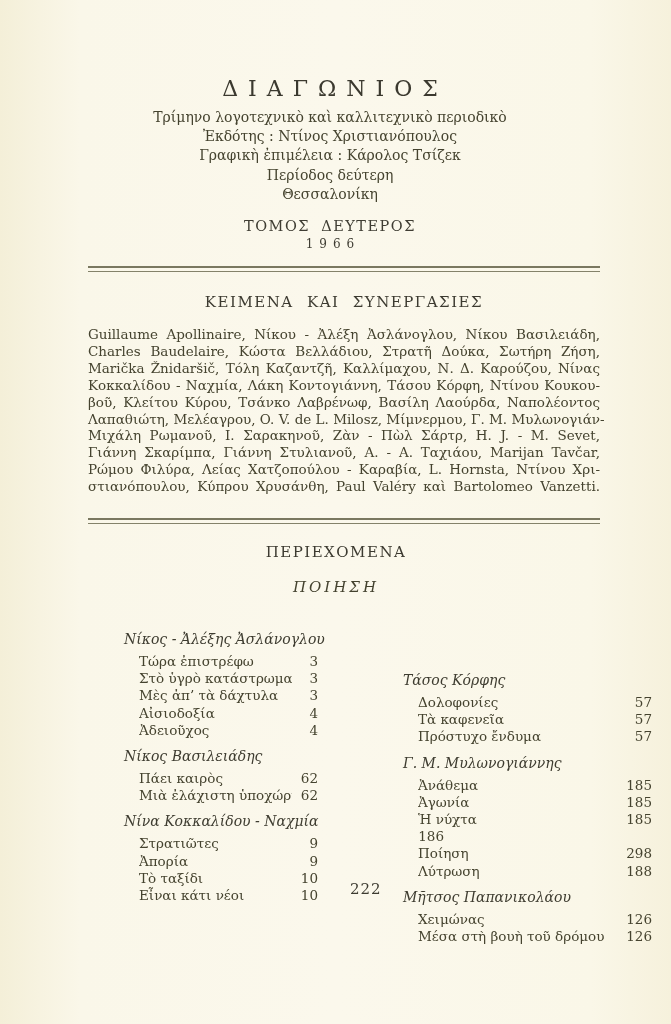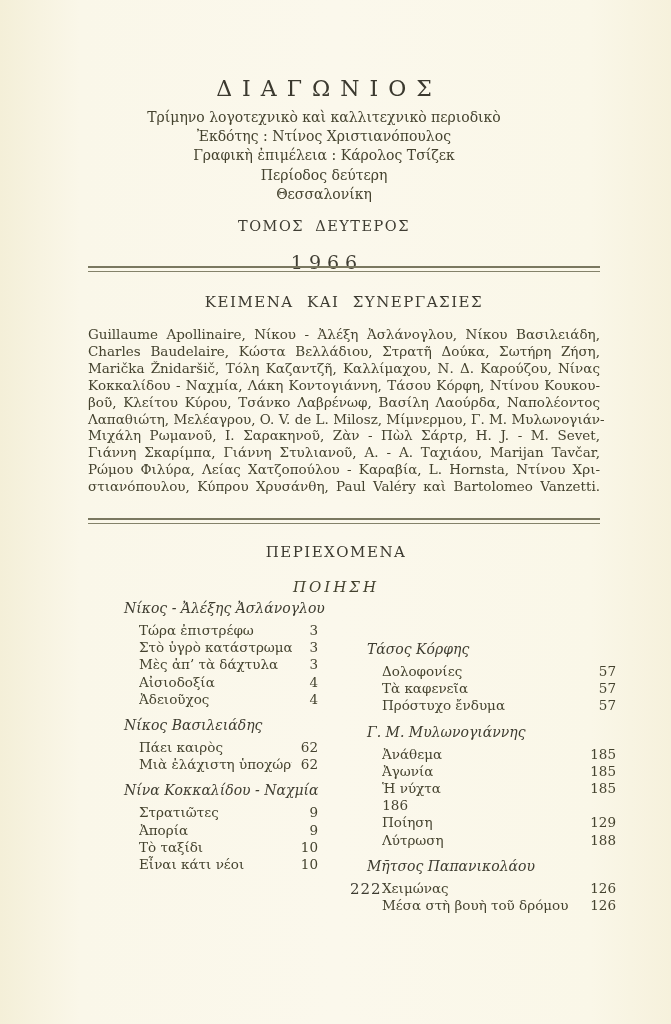--- a/index.html
+++ b/index.html
@@ -16,21 +16,21 @@
   .abs{position:absolute;left:88px;width:512px;}
   .center{text-align:center;}
 
   
   .journal-title{
     font-size:22px;letter-spacing:10px;text-indent:10px;
     color:#3b392f;font-weight:normal;margin:0;
   }
   .subline{font-size:14px;line-height:19.2px;color:#45432f;}
   .volume-line{margin-top:14px;font-size:14.5px;letter-spacing:1.5px;word-spacing:5px;color:#3f3d33;}
-  .year-line{margin-top:17px;font-size:19px;letter-spacing:6px;text-indent:6px;color:#3f3d33;}
+  .year-line{margin-top:3px;font-size:12px;letter-spacing:6px;text-indent:6px;color:#3f3d33;}
 
   
   .double-rule{
     height:3px;
     border-top:2px solid #7a7860;
     border-bottom:1px solid #84826a;
   }
 
   
   .contrib-heading{font-size:15px;letter-spacing:1.5px;word-spacing:7px;color:#3c3a30;}
@@ -53,21 +53,21 @@
   .toc-title{flex:1;white-space:nowrap;overflow:hidden;}
   .toc-page{text-align:right;min-width:26px;}
 
   .footer-num{position:absolute;top:880px;left:350px;font-size:15px;letter-spacing:1px;color:#3d3b31;}
 </style>
 </head>
 <body>
 
 <div class="page">
 
-  <div class="abs center" style="top:76px;left:68px;width:512px;">
+  <div class="abs center" style="top:76px;left:74px;width:512px;">
     <h1 class="journal-title">ΔΙΑΓΩΝΙΟΣ</h1>
     <div style="margin-top:7px;">
         <div class="subline">Τρίμηνο λογοτεχνικὸ καὶ καλλιτεχνικὸ περιοδικὸ</div>
         <div class="subline">Ἐκδότης : Ντίνος Χριστιανόπουλος</div>
         <div class="subline">Γραφικὴ ἐπιμέλεια : Κάρολος Τσίζεκ</div>
         <div class="subline">Περίοδος δεύτερη</div>
         <div class="subline">Θεσσαλονίκη</div>
       </div>
     <div class="volume-line">ΤΟΜΟΣ ΔΕΥΤΕΡΟΣ</div>
     <div class="year-line">1966</div>
@@ -89,21 +89,21 @@
       <div class="contrib-line">Ρώμου Φιλύρα, Λείας Χατζοπούλου - Καραβία, L. Hornsta, Ντίνου Χρι-</div>
       <div class="contrib-line">στιανόπουλου, Κύπρου Χρυσάνθη, Paul Valéry καὶ Bartolomeo Vanzetti.</div>
     </div>
 
   <div class="abs double-rule" style="top:518px;"></div>
 
   <div class="abs center contents-heading" style="top:543px;left:80px;width:512px;">ΠΕΡΙΕΧΟΜΕΝΑ</div>
 
   <div class="abs center poetry-heading" style="top:578px;left:80px;width:512px;">ΠΟΙΗΣΗ</div>
 
-  <div class="abs toc" style="top:599px;width:528px;">
+  <div class="abs toc" style="top:630px;width:528px;justify-content:space-between;">
       <div class="toc-col col0">
         <div class="toc-group">
           <div class="toc-author">Νίκος - Ἀλέξης Ἀσλάνογλου</div>
           <div class="toc-row">
             <span class="toc-title">Τώρα ἐπιστρέφω</span>
             <span class="toc-page">3</span>
           </div>
           <div class="toc-row">
             <span class="toc-title">Στὸ ὑγρὸ κατάστρωμα</span>
             <span class="toc-page">3</span>
@@ -180,21 +180,21 @@
           </div>
           <div class="toc-row">
             <span class="toc-title">Ἡ νύχτα</span>
             <span class="toc-page">185</span>
           </div>
           <div class="toc-row">
             <span class="toc-page">186</span>
           </div>
           <div class="toc-row">
             <span class="toc-title">Ποίηση</span>
-            <span class="toc-page">129</span>
+            <span class="toc-page">298</span>
           </div>
           <div class="toc-row">
             <span class="toc-title">Λύτρωση</span>
             <span class="toc-page">188</span>
           </div>
         </div>
         <div class="toc-group">
           <div class="toc-author">Μῆτσος Παπανικολάου</div>
           <div class="toc-row">
             <span class="toc-title">Χειμώνας</span>

